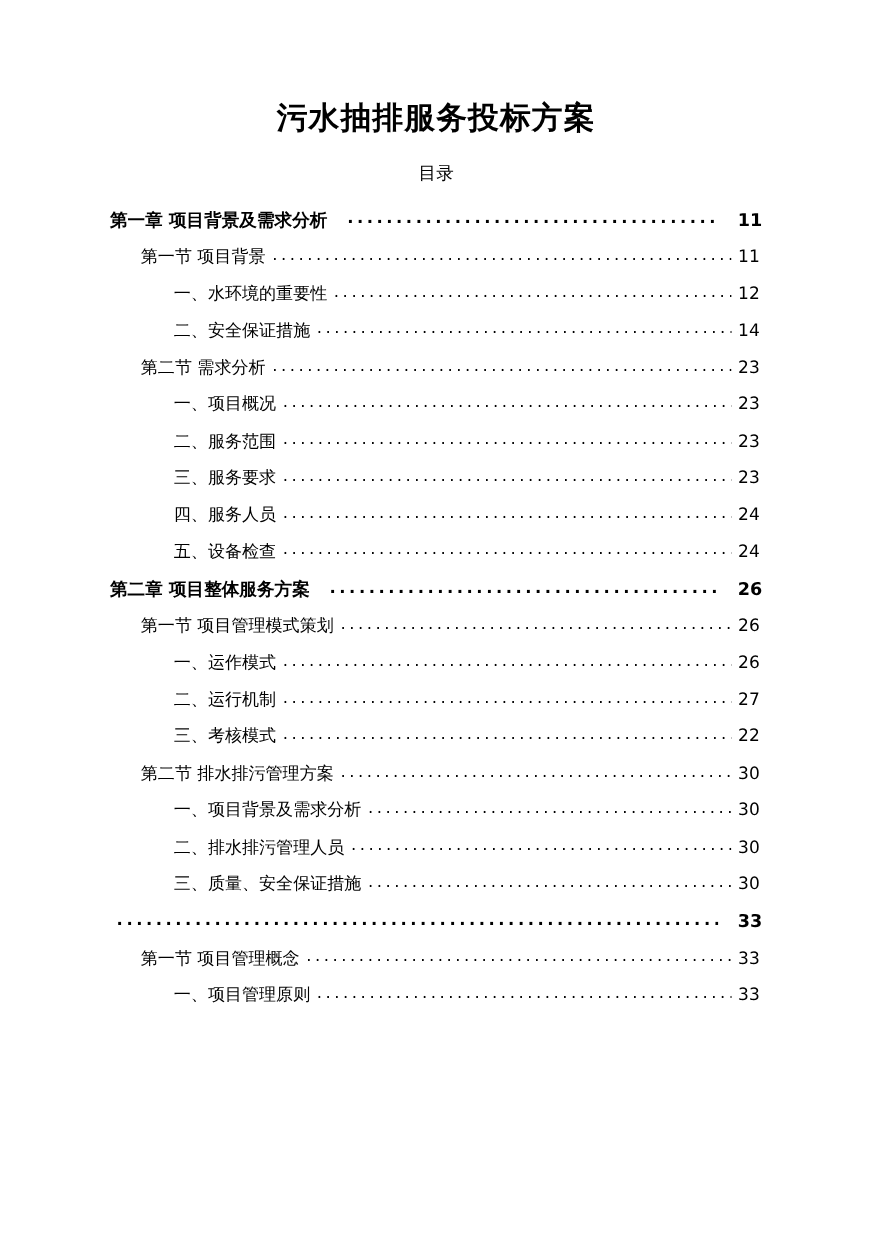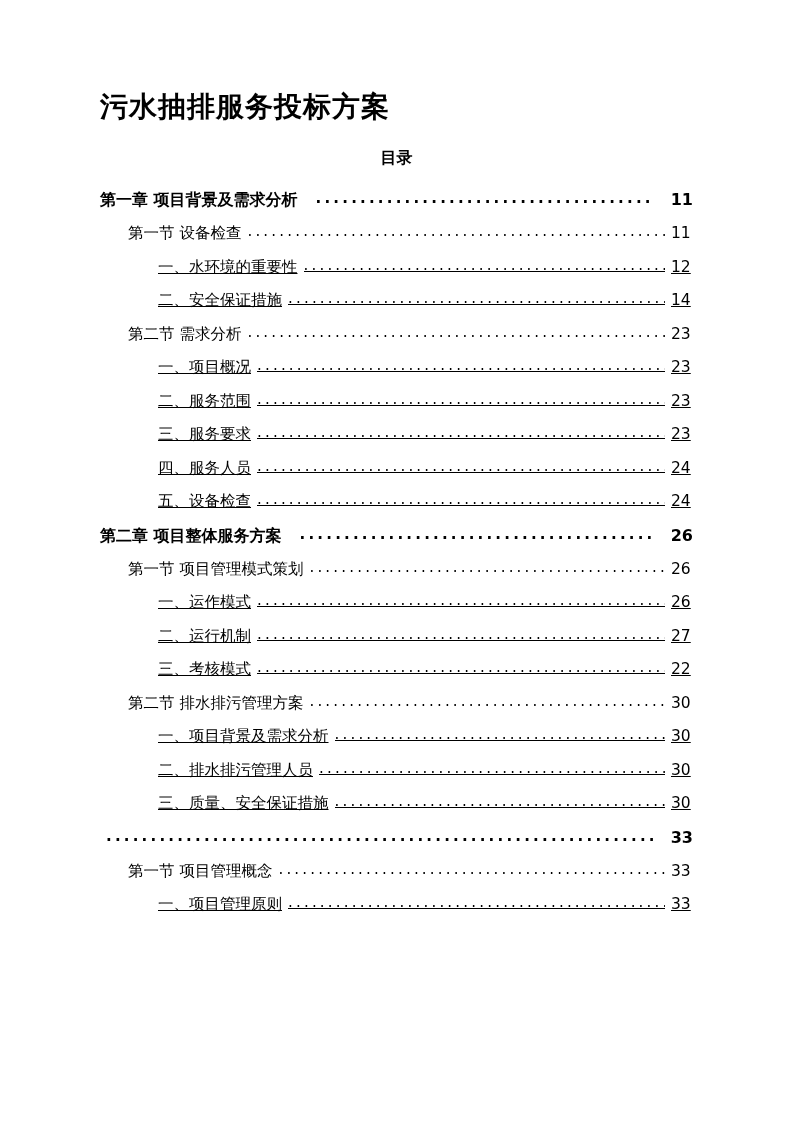--- a/index.html
+++ b/index.html
@@ -16,31 +16,32 @@
     overflow: hidden;
   }
   .page {
     position: relative;
     width: 793px;
     height: 1122px;
     box-sizing: border-box;
     padding: 0 100px;
   }
   .doc-title {
+    text-align: center;
     font-size: 28px;
     font-weight: bold;
     letter-spacing: 1px;
     margin-top: 88px;
     margin-bottom: 0;
     font-family: "DejaVu Sans", "Liberation Sans", sans-serif;
   }
   .toc-heading {
     text-align: center;
     font-size: 16px;
-    font-weight: bold;
+    font-weight: normal;
     margin-top: 22px;
     margin-bottom: 14px;
     font-family: "DejaVu Sans", "Liberation Sans", sans-serif;
   }
   .toc {
     margin: 0;
     padding: 0;
     list-style: none;
   }
   .toc-entry {
@@ -79,40 +80,39 @@
     gap: 12px;
   }
   .lvl-1 .page-num { font-weight: bold; }
   .lvl-2 {
     padding-left: 28px;
     font-weight: normal;
   }
   .lvl-3 {
     padding-left: 58px;
     font-weight: normal;
-    text-decoration: underline;
   }
 </style>
 </head>
 <body>
 
 <div class="page">
 
   <div class="doc-title">污水抽排服务投标方案</div>
 
   <div class="toc-heading">目录</div>
 
   <ul class="toc" id="toc-list">
       <li class="toc-entry lvl-1">
         <span class="label">第一章  项目背景及需求分析</span>
         <span class="leader">................................................................................</span>
         <span class="page-num">11</span>
       </li>
       <li class="toc-entry lvl-2">
-        <span class="label">第一节  设备检查</span>
+        <span class="label">第一节  项目背景</span>
         <span class="leader">................................................................................</span>
         <span class="page-num">11</span>
       </li>
       <li class="toc-entry lvl-3">
         <span class="label">一、水环境的重要性</span>
         <span class="leader">................................................................................</span>
         <span class="page-num">12</span>
       </li>
       <li class="toc-entry lvl-3">
         <span class="label">二、安全保证措施</span>

